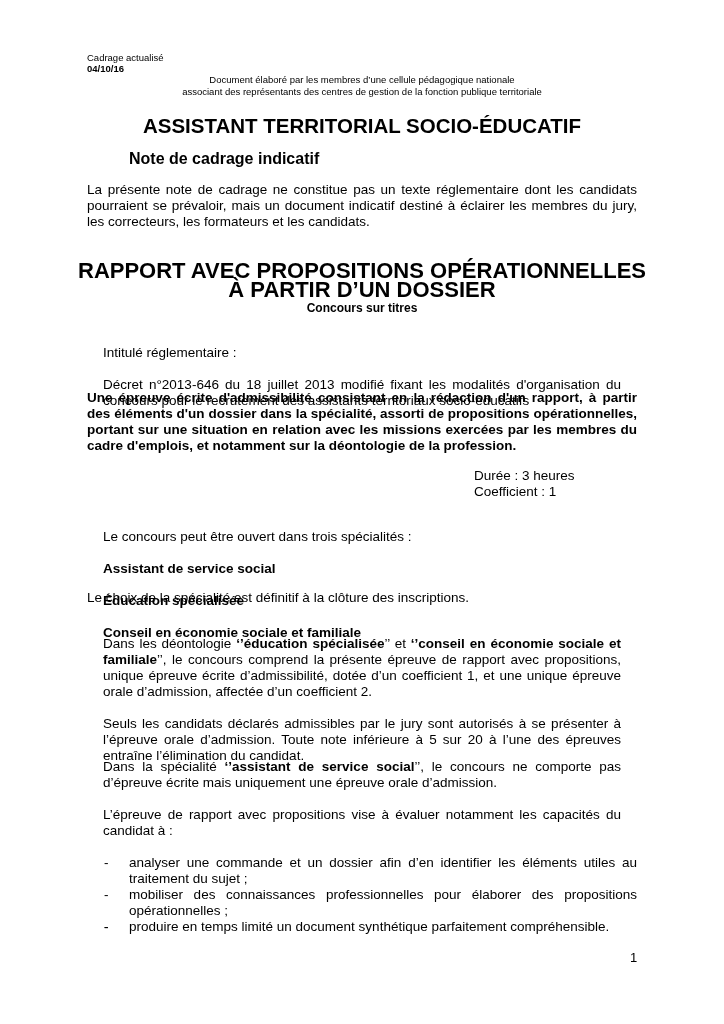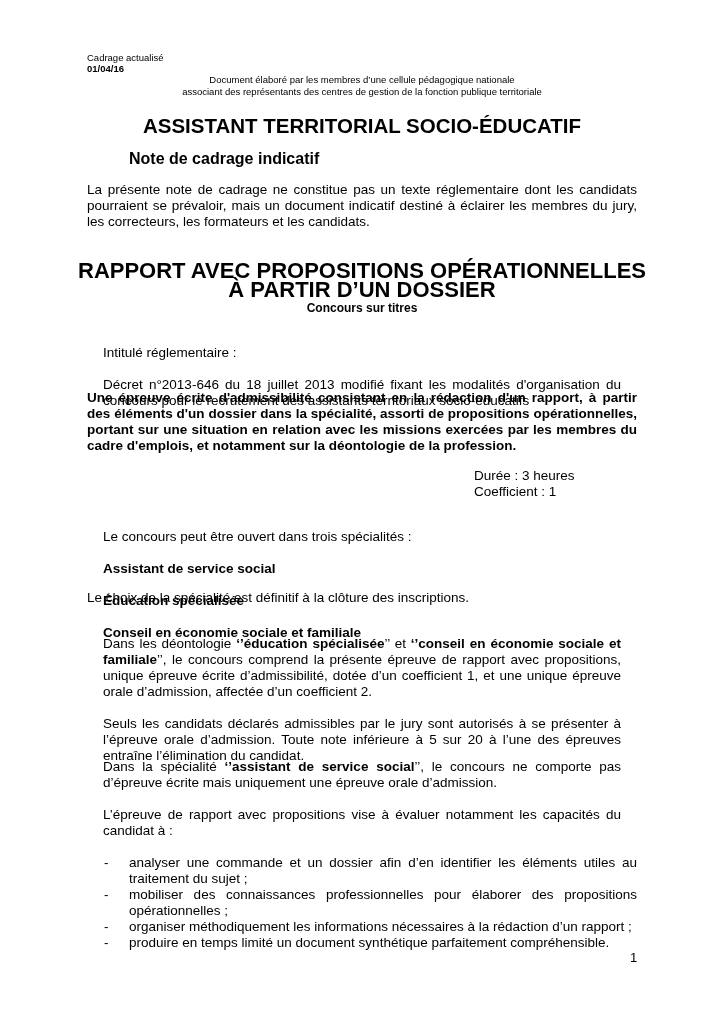--- a/index.html
+++ b/index.html
@@ -28,21 +28,21 @@
     ul.dash li .dash-mark { position: absolute; left: 17px; top: 0; }
     .pagenum { left: 630px; top: 950px; font-size: 13px; }
   </style>
 </head>
 <body>
 
 <div class="page">
 
   <div class="abs small hdr-left">
     <div>Cadrage actualisé</div>
-    <div class="b">01/04/16</div>
+    <div class="b">04/10/16</div>
   </div>
 
   <div class="abs hdr-center">
     <div>Document élaboré par les membres d’une cellule pédagogique nationale</div>
     <div>associant des représentants des centres de gestion de la fonction publique territoriale</div>
   </div>
 
   <div class="abs title">ASSISTANT TERRITORIAL SOCIO-ÉDUCATIF</div>
 
   <div class="abs note">Note de cadrage indicatif</div>
@@ -81,20 +81,20 @@
 
   <div class="abs body" style="top:743px;">
     <p><span>Dans la spécialité </span><span class="b">‘’assistant de service social</span><span>’’, le concours ne comporte pas d’épreuve écrite mais uniquement une épreuve orale d’admission.</span></p>
   </div>
 
   <div class="abs body" style="top:791px;">
     <p>L’épreuve de rapport avec propositions vise à évaluer notamment les capacités du candidat à :</p>
     <ul class="dash">
       <li><span class="dash-mark">-</span><span>analyser une commande et un dossier afin d’en identifier les éléments utiles au traitement du sujet ;</span></li>
       <li><span class="dash-mark">-</span><span>mobiliser des connaissances professionnelles pour élaborer des propositions opérationnelles ;</span></li>
-      <li><span class="dash-mark">-</span><span>organiser méthodiquement les informations nécessaires à la rédaction d’un rapport ;</span></li>
+      <li><span class="dash-mark">-</span></li>
       <li><span class="dash-mark">-</span><span>produire en temps limité un document synthétique parfaitement compréhensible.</span></li>
     </ul>
   </div>
 
   <div class="abs pagenum">1</div>
 
 </div>
 
 </body></html>

